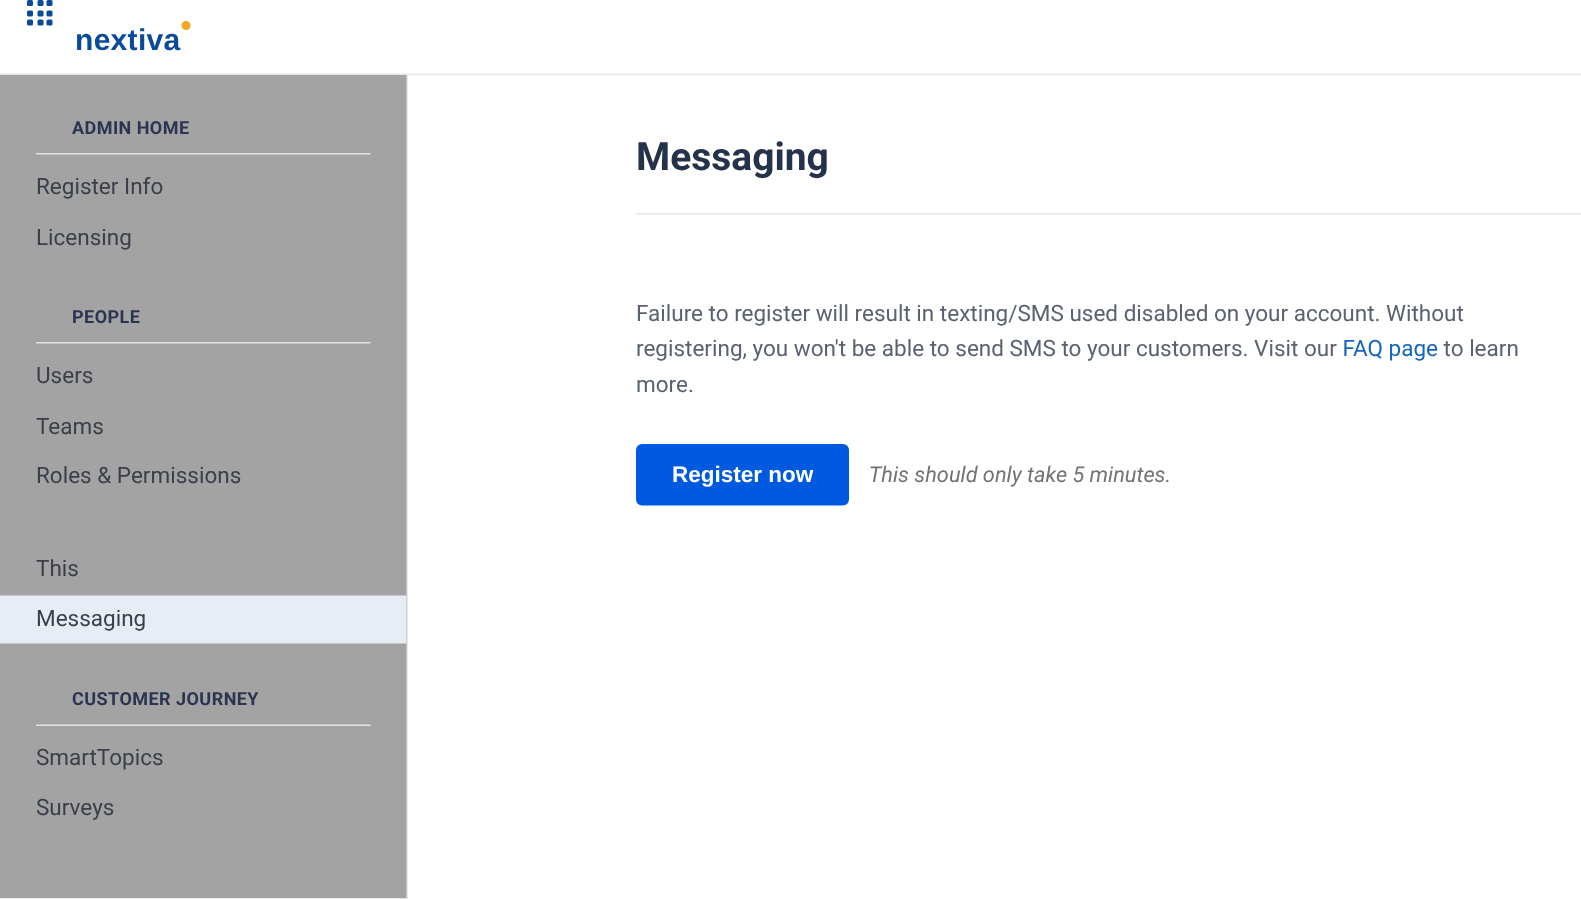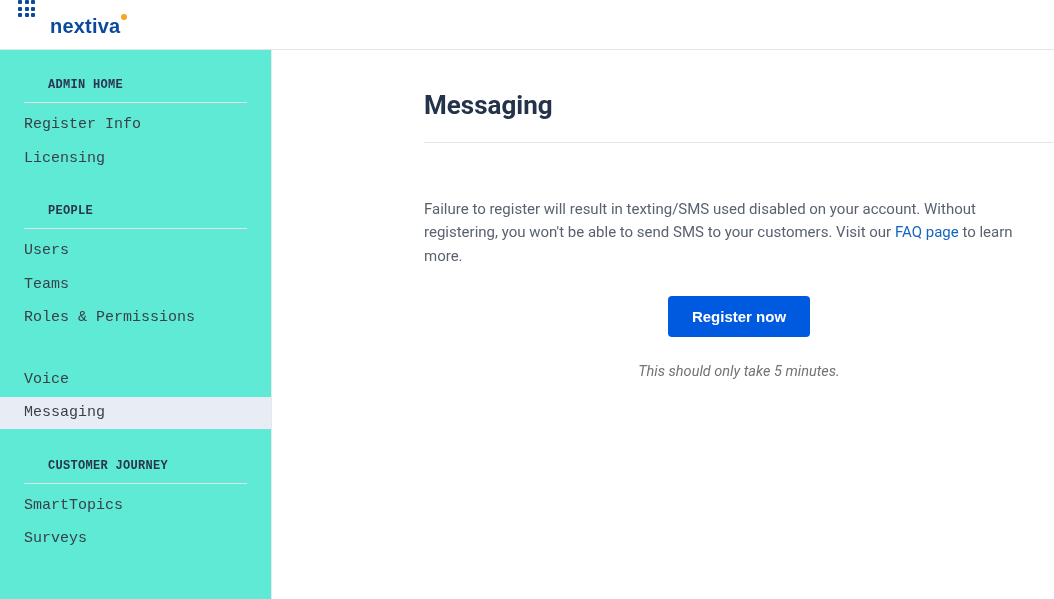--- a/index.html
+++ b/index.html
@@ -32,25 +32,24 @@
       width: 4px;
       height: 4px;
       background: #0a4a9c;
       border-radius: 1px;
     }
     .logo { display: flex; align-items: center; cursor: pointer; }
 
     .layout { display: flex; height: calc(599px - 50px); }
     .sidebar {
       width: 272px;
-      background: #5eead4;
+      background: #a3a3a3;
       border-right: 1px solid #e8e8e8;
       padding-top: 28px;
       overflow-y: auto;
-      font-family: Liberation Mono, monospace;
     }
     .nav-section { margin-bottom: 30px; }
     .nav-header {
       font-size: 12px;
       font-weight: 700;
       color: #2b3450;
       letter-spacing: 0.3px;
       padding: 0 24px 10px 24px;
       border-bottom: 1px solid #dfe3e8;
       margin: 0 24px 6px 0;
@@ -94,21 +93,21 @@
       margin-bottom: 16px;
     }
     .section-desc {
       font-size: 15px;
       line-height: 1.55;
       color: #5a6270;
       margin-bottom: 28px;
       max-width: 600px;
     }
     .section-desc a { color: #1565c0; text-decoration: none; }
-    .action-row { display: flex; align-items: center; gap: 26px; flex-direction: column; }
+    .action-row { display: flex; align-items: center; gap: 13px; }
     .primary-btn {
       background: #005ae0;
       color: #fff;
       border: none;
       border-radius: 4px;
       padding: 12px 24px;
       font-size: 15px;
       font-weight: 600;
       cursor: pointer;
     }
@@ -148,21 +147,21 @@
         <div class="nav-item">Register Info</div>
         <div class="nav-item">Licensing</div>
       </div>
       <div class="nav-section">
         <div class="nav-header">PEOPLE</div>
         <div class="nav-item">Users</div>
         <div class="nav-item">Teams</div>
         <div class="nav-item">Roles &amp; Permissions</div>
       </div>
       <div class="nav-section">
-        <div class="nav-item">Voice</div>
+        <div class="nav-item">This</div>
         <div class="nav-item active">Messaging</div>
       </div>
       <div class="nav-section">
         <div class="nav-header">CUSTOMER JOURNEY</div>
         <div class="nav-item">SmartTopics</div>
         <div class="nav-item">Surveys</div>
       </div>
     </nav>
 
   <main class="content">

